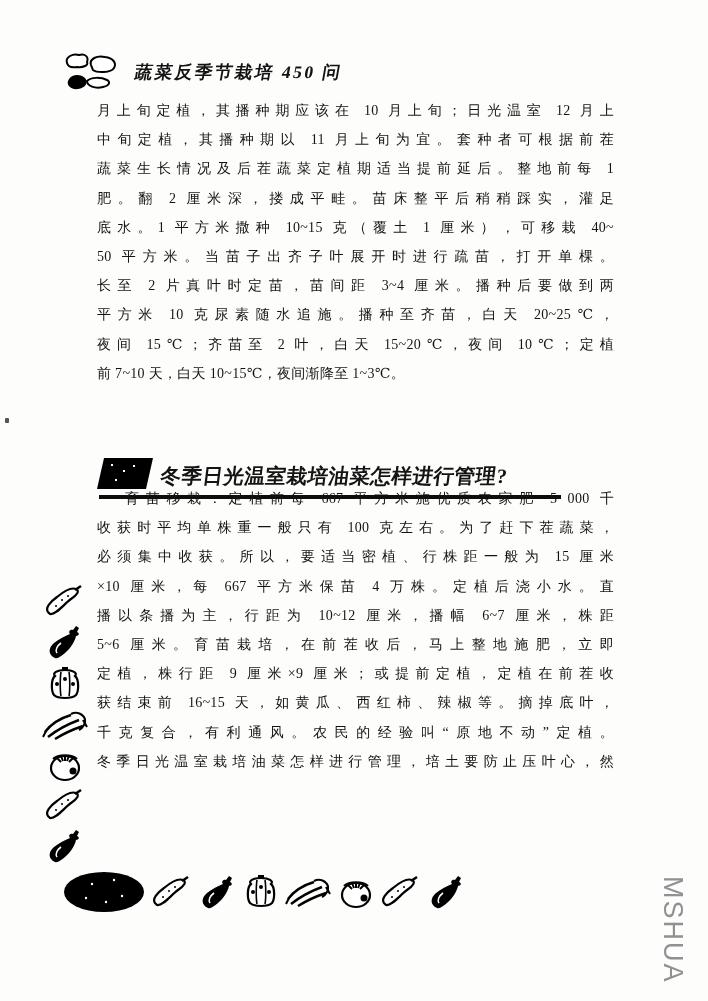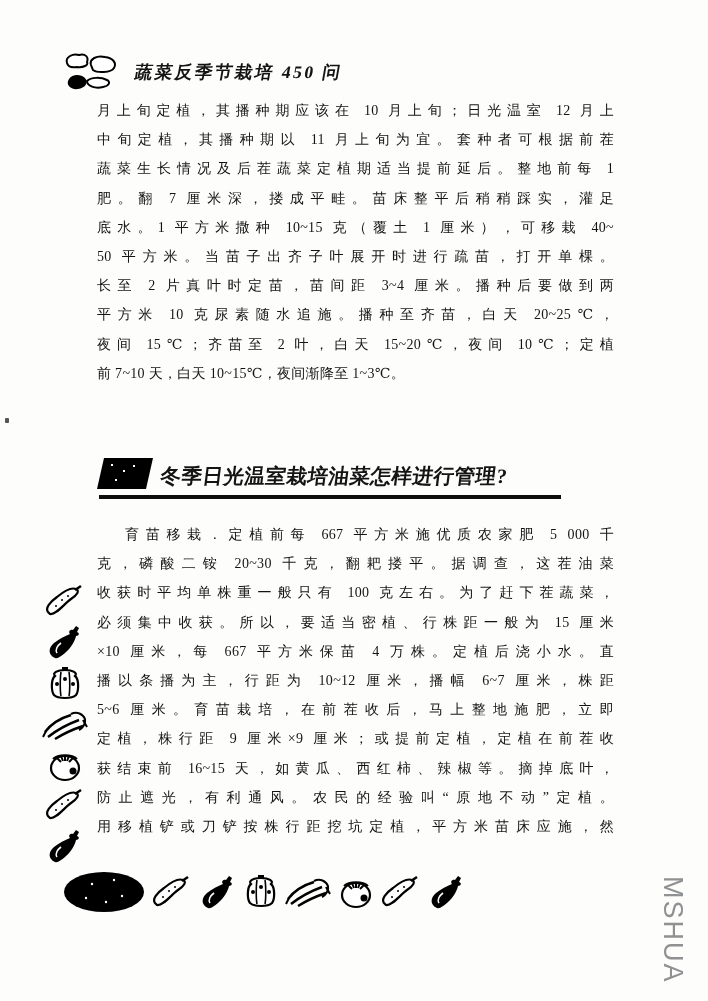--- a/index.html
+++ b/index.html
@@ -13,21 +13,21 @@
   #header-logo { position:absolute; left:61px; top:49px; }
   #header-title {
     position:absolute; left:133px; top:60px;
     font-size:17.5px; letter-spacing:2.5px; font-weight:bold;
     transform:skewX(-10deg); transform-origin:left bottom;
   }
 
   
   .para { position:absolute; left:97px; width:517px; }
   #para1 { top:96px; }
-  #para2 { top:520px; }
+  #para2 { top:484px; }
   .text-line {
     height:29.2px; line-height:29.2px; font-size:14px;
     text-align:justify; text-align-last:justify; overflow:hidden;
     letter-spacing:0.3px; white-space:normal;
   }
   .text-line.short { text-align-last:left; }
   #para2 .text-line:first-child { text-indent:2em; }
 
   
   #section-heading { position:absolute; left:97px; top:458px; display:flex; align-items:center; }
@@ -71,21 +71,21 @@
       <path d="M8 30 C4 36 10 41 17 40 C24 39 28 34 24 29 C20 25 11 25 8 30 Z" fill="#000"></path>
       <path d="M26 32 C30 28 40 28 46 31 C50 33 48 37 42 38 C34 40 26 37 26 32 Z" fill="#fff" stroke="#000" stroke-width="2"></path>
     </svg>
   </span>
   <div id="header-title">蔬菜反季节栽培 450 问</div>
 
   <div id="para1" class="para">
       <div class="text-line">月上旬定植，其播种期应该在 10 月上旬；日光温室 12 月上</div>
       <div class="text-line">中旬定植，其播种期以 11 月上旬为宜。套种者可根据前茬</div>
       <div class="text-line">蔬菜生长情况及后茬蔬菜定植期适当提前延后。整地前每 1</div>
-      <div class="text-line">肥。翻 7 厘米深，搂成平畦。苗床整平后稍稍踩实，灌足</div>
+      <div class="text-line">肥。翻 2 厘米深，搂成平畦。苗床整平后稍稍踩实，灌足</div>
       <div class="text-line">底水。1 平方米撒种 10~15 克（覆土 1 厘米），可移栽 40~</div>
       <div class="text-line">50 平方米。当苗子出齐子叶展开时进行疏苗，打开单棵。</div>
       <div class="text-line">长至 2 片真叶时定苗，苗间距 3~4 厘米。播种后要做到两</div>
       <div class="text-line">平方米 10 克尿素随水追施。播种至齐苗，白天 20~25℃，</div>
       <div class="text-line">夜间 15℃；齐苗至 2 叶，白天 15~20℃，夜间 10℃；定植</div>
       <div class="text-line short">前 7~10 天，白天 10~15℃，夜间渐降至 1~3℃。</div>
     </div>
 
   <div id="section-heading">
     <span id="section-badge">
@@ -96,30 +96,29 @@
         <rect x="18" y="21" width="2" height="2" fill="#fff"></rect>
           <rect x="36" y="7" width="2" height="2" fill="#fff"></rect>
       </svg>
     </span>
     <span id="section-heading-text">冬季日光温室栽培油菜怎样进行管理?</span>
   </div>
   <div id="section-underline"></div>
 
   <div id="para2" class="para">
       <div class="text-line">育苗移栽．定植前每 667 平方米施优质农家肥 5 000 千</div>
-      <div class="text-line">克，磷酸二铵 20~30 千克，翻耙搂平。据调查，这茬油菜</div>
       <div class="text-line">收获时平均单株重一般只有 100 克左右。为了赶下茬蔬菜，</div>
       <div class="text-line">必须集中收获。所以，要适当密植、行株距一般为 15 厘米</div>
       <div class="text-line">×10 厘米，每 667 平方米保苗 4 万株。定植后浇小水。直</div>
       <div class="text-line">播以条播为主，行距为 10~12 厘米，播幅 6~7 厘米，株距</div>
       <div class="text-line">5~6 厘米。育苗栽培，在前茬收后，马上整地施肥，立即</div>
       <div class="text-line">定植，株行距 9 厘米×9 厘米；或提前定植，定植在前茬收</div>
       <div class="text-line">获结束前 16~15 天，如黄瓜、西红柿、辣椒等。摘掉底叶，</div>
-      <div class="text-line">防止遮光，有利通风。农民的经验叫“原地不动”定植。</div>
-      <div class="text-line">用移植铲或刀铲按株行距挖坑定植，平方米苗床应施，然</div>
+      <div class="text-line">千克复合，有利通风。农民的经验叫“原地不动”定植。</div>
+      <div class="text-line">冬季日光温室栽培油菜怎样进行管理，培土要防止压叶心，然</div>
     </div>
 
   <div id="margin-icons">
       <span class="veg-icon">
   <svg width="42" height="34" viewBox="0 0 42 34">
     <path d="M4 28 C1 24 6 18 13 13 C19 8 27 3 32 5 C36 7 33 11 27 15 C20 20 12 31 6 30 Z" fill="#fff" stroke="#000" stroke-width="2.2"></path>
     <path d="M31 6 l6 -4" stroke="#000" stroke-width="2.5"></path>
     <circle cx="12" cy="22" r="1" fill="#000"></circle>
           <circle cx="18" cy="16" r="1" fill="#000"></circle>
           <circle cx="24" cy="12" r="1" fill="#000"></circle>

